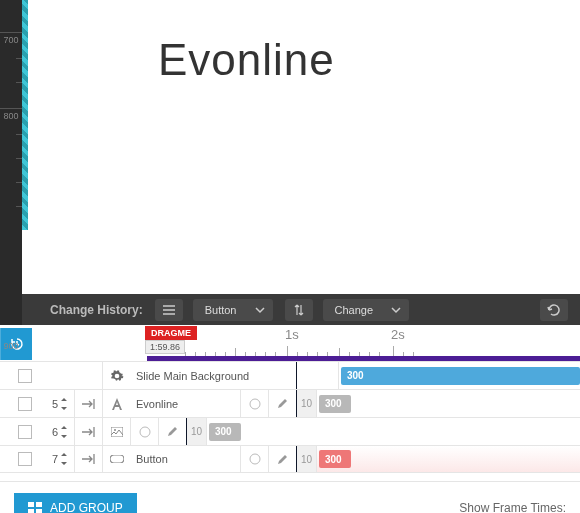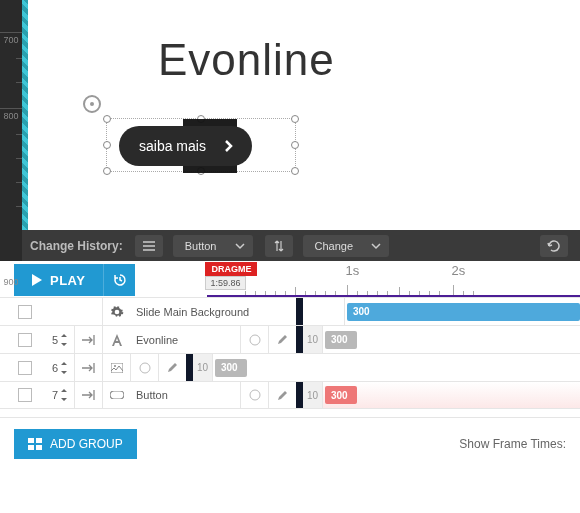--- a/index.html
+++ b/index.html
@@ -1,61 +1,61 @@
 <!DOCTYPE html>
 <html><head>
 <meta charset="utf-8">
 <style>
 *{box-sizing:border-box;margin:0;padding:0;font-family:"Helvetica Neue",Arial,sans-serif}
 body{background:#fff;width:580px;height:513px;overflow:hidden;color:#555}
-.canvas-area{position:relative;height:261px;background:#fff;border-left:22px solid #2a2a2a}
+.canvas-area{position:relative;height:325px;background:#fff;border-left:22px solid #2a2a2a}
 .ruler-v{position:absolute;left:-22px;top:0;width:22px;height:100%;background:#2a2a2a;color:#888;font-size:9px}
 .ruler-v .tick{position:absolute;left:0;width:100%;text-align:center;border-top:1px solid #555}
 .ruler-v .tick span{display:block;margin-top:2px}
 .ruler-v .sm{position:absolute;right:0;width:6px;border-top:1px solid #555}
 .teal{position:absolute;left:0;top:0;width:6px;height:230px;background:repeating-linear-gradient(45deg,#3fc6d6 0 4px,#2aa0ae 4px 8px)}
 .stage{position:absolute;left:6px;right:0;top:0;bottom:31px;background:#fff}
 .headline{position:absolute;left:130px;top:35px;font-size:44px;font-weight:300;color:#333;letter-spacing:1px}
 .btn-el{position:absolute;left:78px;top:118px}
 .sel-box{position:relative;width:190px;height:54px;border:1px dotted #aaa}
 .sel-box .h{position:absolute;width:8px;height:8px;border:1px solid #888;background:#fff;border-radius:50%}
 .h.tl{left:-4px;top:-4px}.h.tm{left:calc(50% - 4px);top:-4px}.h.tr{right:-4px;top:-4px}
 .h.ml{left:-4px;top:calc(50% - 4px)}.h.mr{right:-4px;top:calc(50% - 4px)}
 .h.bl{left:-4px;bottom:-4px}.h.bm{left:calc(50% - 4px);bottom:-4px}.h.br{right:-4px;bottom:-4px}
 .rot{position:absolute;left:-24px;top:-24px;width:18px;height:18px;border:2px solid #999;border-radius:50%}
 .rot:after{content:"";position:absolute;left:5px;top:5px;width:4px;height:4px;background:#999;border-radius:50%}
 .pill{position:absolute;left:12px;top:7px;height:40px;padding:0 46px 0 20px;background:#2a2a2a;color:#fff;border-radius:20px;display:flex;align-items:center;font-size:14px}
 .pill svg{position:absolute;right:18px;top:13px}
 .dark-ico{position:absolute;left:76px;top:0;width:54px;height:54px;background:#111;display:flex;align-items:center;justify-content:center;opacity:.95}
-.history{position:absolute;left:0;right:0;bottom:0;height:31px;background:#3a3a3a;color:#ccc;font-size:12px;display:flex;align-items:center;padding-left:8px}
+.history{position:absolute;left:0;right:0;bottom:0;height:31px;background:#3a3a3a;color:#ccc;font-size:12px;display:flex;align-items:center;padding-left:28px}
 .history .lbl{font-weight:600;color:#bbb}
 .hbtn{width:28px;height:22px;background:#4a4a4a;margin-left:12px;border-radius:3px;display:flex;align-items:center;justify-content:center;color:#ccc}
 .hdd{margin-left:10px;background:#4a4a4a;height:22px;padding:0 36px 0 12px;border-radius:3px;display:flex;align-items:center;color:#ddd;font-size:11px;position:relative}
 .hdd svg{position:absolute;right:8px;top:6px}
 .redo{margin-left:auto;margin-right:12px}
 .ruler-900{position:absolute;left:-22px;bottom:-26px;width:22px;text-align:center;font-size:9px;color:#888}
 .play-row{display:flex;height:36px}
 .play-btn{background:#2199d2;color:#fff;font-size:13px;font-weight:600;display:flex;align-items:center;padding:0 18px;height:32px;margin:3px 0 0 14px;gap:8px;letter-spacing:.5px}
 .rev{width:32px;height:32px;margin-top:3px;background:#2199d2;display:flex;align-items:center;justify-content:center;border-left:1px solid rgba(255,255,255,.2)}
-.timeline-hdr{flex:1;position:relative;border-bottom:2px solid #4c1d95;margin-left:72px}
+.timeline-hdr{flex:1;position:relative;border-bottom:5px solid #4c1d95;margin-left:115px}
 .drag-tag{position:absolute;left:-2px;top:1px;background:#d22;color:#fff;font-size:9px;font-weight:700;padding:2px 6px}
 .time-lbl{position:absolute;left:-2px;top:15px;font-size:9px;background:#eee;border:1px solid #ccc;padding:1px 4px}
 .ticks{position:absolute;left:0;right:0;bottom:0;height:12px}
 .ticks div{position:absolute;bottom:0;width:1px;background:#aaa}
 .tlbl{position:absolute;top:2px;font-size:13px;color:#888}
 .layers{}
 .lrow{display:flex;align-items:center;height:28px;border-top:1px solid #e5e5e5;font-size:11px;color:#666}
 .lrow:last-child{border-bottom:1px solid #e5e5e5}
 .cb{width:14px;height:14px;border:1px solid #bbb;margin:0 14px 0 18px}
 .ord{display:flex;align-items:center;gap:2px;width:28px;font-size:11px;color:#555;justify-content:center}
 .ord svg{width:8px}
 .cell{width:28px;height:28px;border-left:1px solid #e5e5e5;display:flex;align-items:center;justify-content:center}
 .name{flex:0 0 110px;padding-left:6px;font-size:11px;color:#555}
 .icell{width:28px}
-.tl-cell{flex:1;display:flex;align-items:center;border-left:7px solid #0f172a;height:100%;position:relative}
+.tl-cell{flex:1;display:flex;align-items:center;border-left:1px solid #0f172a;height:100%;position:relative}
 .ten{width:20px;font-size:10px;color:#999;text-align:center;background:#f0f0f0;height:100%;display:flex;align-items:center;justify-content:center;border-right:1px solid #e5e5e5}
 .bar{height:18px;margin-left:2px;font-size:10px;color:#fff;display:flex;align-items:center;padding-left:6px;font-weight:600;border-radius:2px}
 .bar.blue{background:#4ea9dc;flex:1;margin-right:0}
 .bar.grey{background:#b8b8b8;width:32px}
 .bar.red{background:#e77;width:32px}
 .lrow.main .name{flex:0 0 166px}
 .lrow.pinkish .tl-cell{background:linear-gradient(#fff,#fce8e8)}
 .footer{display:flex;align-items:center;height:52px;padding:0 14px;gap:10px;border-top:1px solid #e5e5e5;margin-top:8px}
 .fbtn{background:#2199d2;color:#fff;font-size:12px;font-weight:400;height:30px;padding:0 14px;display:flex;align-items:center;gap:8px}
 .ftxt{margin-left:auto;font-size:12px;color:#666}
@@ -76,45 +76,20 @@
         <span>800</span>
       </div>
     <div class="sm" style="top:134px"></div>
       <div class="sm" style="top:158px"></div>
       <div class="sm" style="top:182px"></div>
       <div class="sm" style="top:206px"></div>
   </div>
   <div class="teal"></div>
   <div class="stage">
     <div class="headline">Evonline</div>
-    <div class="btn-el">
-      <div class="sel-box">
-        <div class="rot"></div>
-        <div class="h tl"></div>
-          <div class="h tm"></div>
-          <div class="h tr"></div>
-        <div class="h ml"></div>
-          <div class="h mr"></div>
-        <div class="h bl"></div>
-          <div class="h bm"></div>
-          <div class="h br"></div>
-        <div class="dark-ico">
-          <svg width="28" height="28" viewBox="0 0 24 24" fill="none" stroke="#666" stroke-width="2">
-              <circle cx="12" cy="12" r="9"></circle>
-              <circle cx="12" cy="12" r="4"></circle>
-            </svg>
-        </div>
-        <div class="pill">
-          <span>saiba mais</span>
-          <svg width="10" height="14" viewBox="0 0 10 14">
-              <path d="M2 2l5 5-5 5" stroke="#fff" stroke-width="2.5" fill="none"></path>
-            </svg>
-        </div>
-      </div>
-    </div>
   </div>
   <div class="history">
     <span class="lbl">Change History:</span>
     <div class="hbtn">
         <svg width="12" height="10">
           <path d="M0 1h12M0 5h12M0 9h12" stroke="#ccc" stroke-width="1.5"></path>
         </svg>
       </div>
     <div class="hdd">
       <span>Button</span>
@@ -137,26 +112,20 @@
         <svg width="14" height="12" viewBox="0 0 14 12">
           <path d="M2 6a5 5 0 1 1 2 4" stroke="#ccc" stroke-width="1.5" fill="none"></path>
           <path d="M2 6l-1-3M2 6l3-1" stroke="#ccc" stroke-width="1.5"></path>
         </svg>
       </div>
   </div>
   <div class="ruler-900">900</div>
 </div>
 
 <div class="play-row">
-  <div class="play-btn">
-    <svg width="10" height="12">
-        <path d="M0 0v12l10-6z" fill="#fff"></path>
-      </svg>
-    <span>PLAY</span>
-  </div>
   <div class="rev">
     <svg width="16" height="16" viewBox="0 0 16 16">
         <path d="M8 3a5 5 0 1 1-4.5 2.8M3 3v3h3" stroke="#fff" stroke-width="1.5" fill="none"></path>
         <path d="M8 5v3l2 1" stroke="#fff" stroke-width="1.5" fill="none"></path>
       </svg>
   </div>
   <div class="timeline-hdr">
     <div class="drag-tag">DRAGME</div>
     <div class="time-lbl">1:59.86</div>
     <div class="tlbl" style="left:138px">1s</div>

